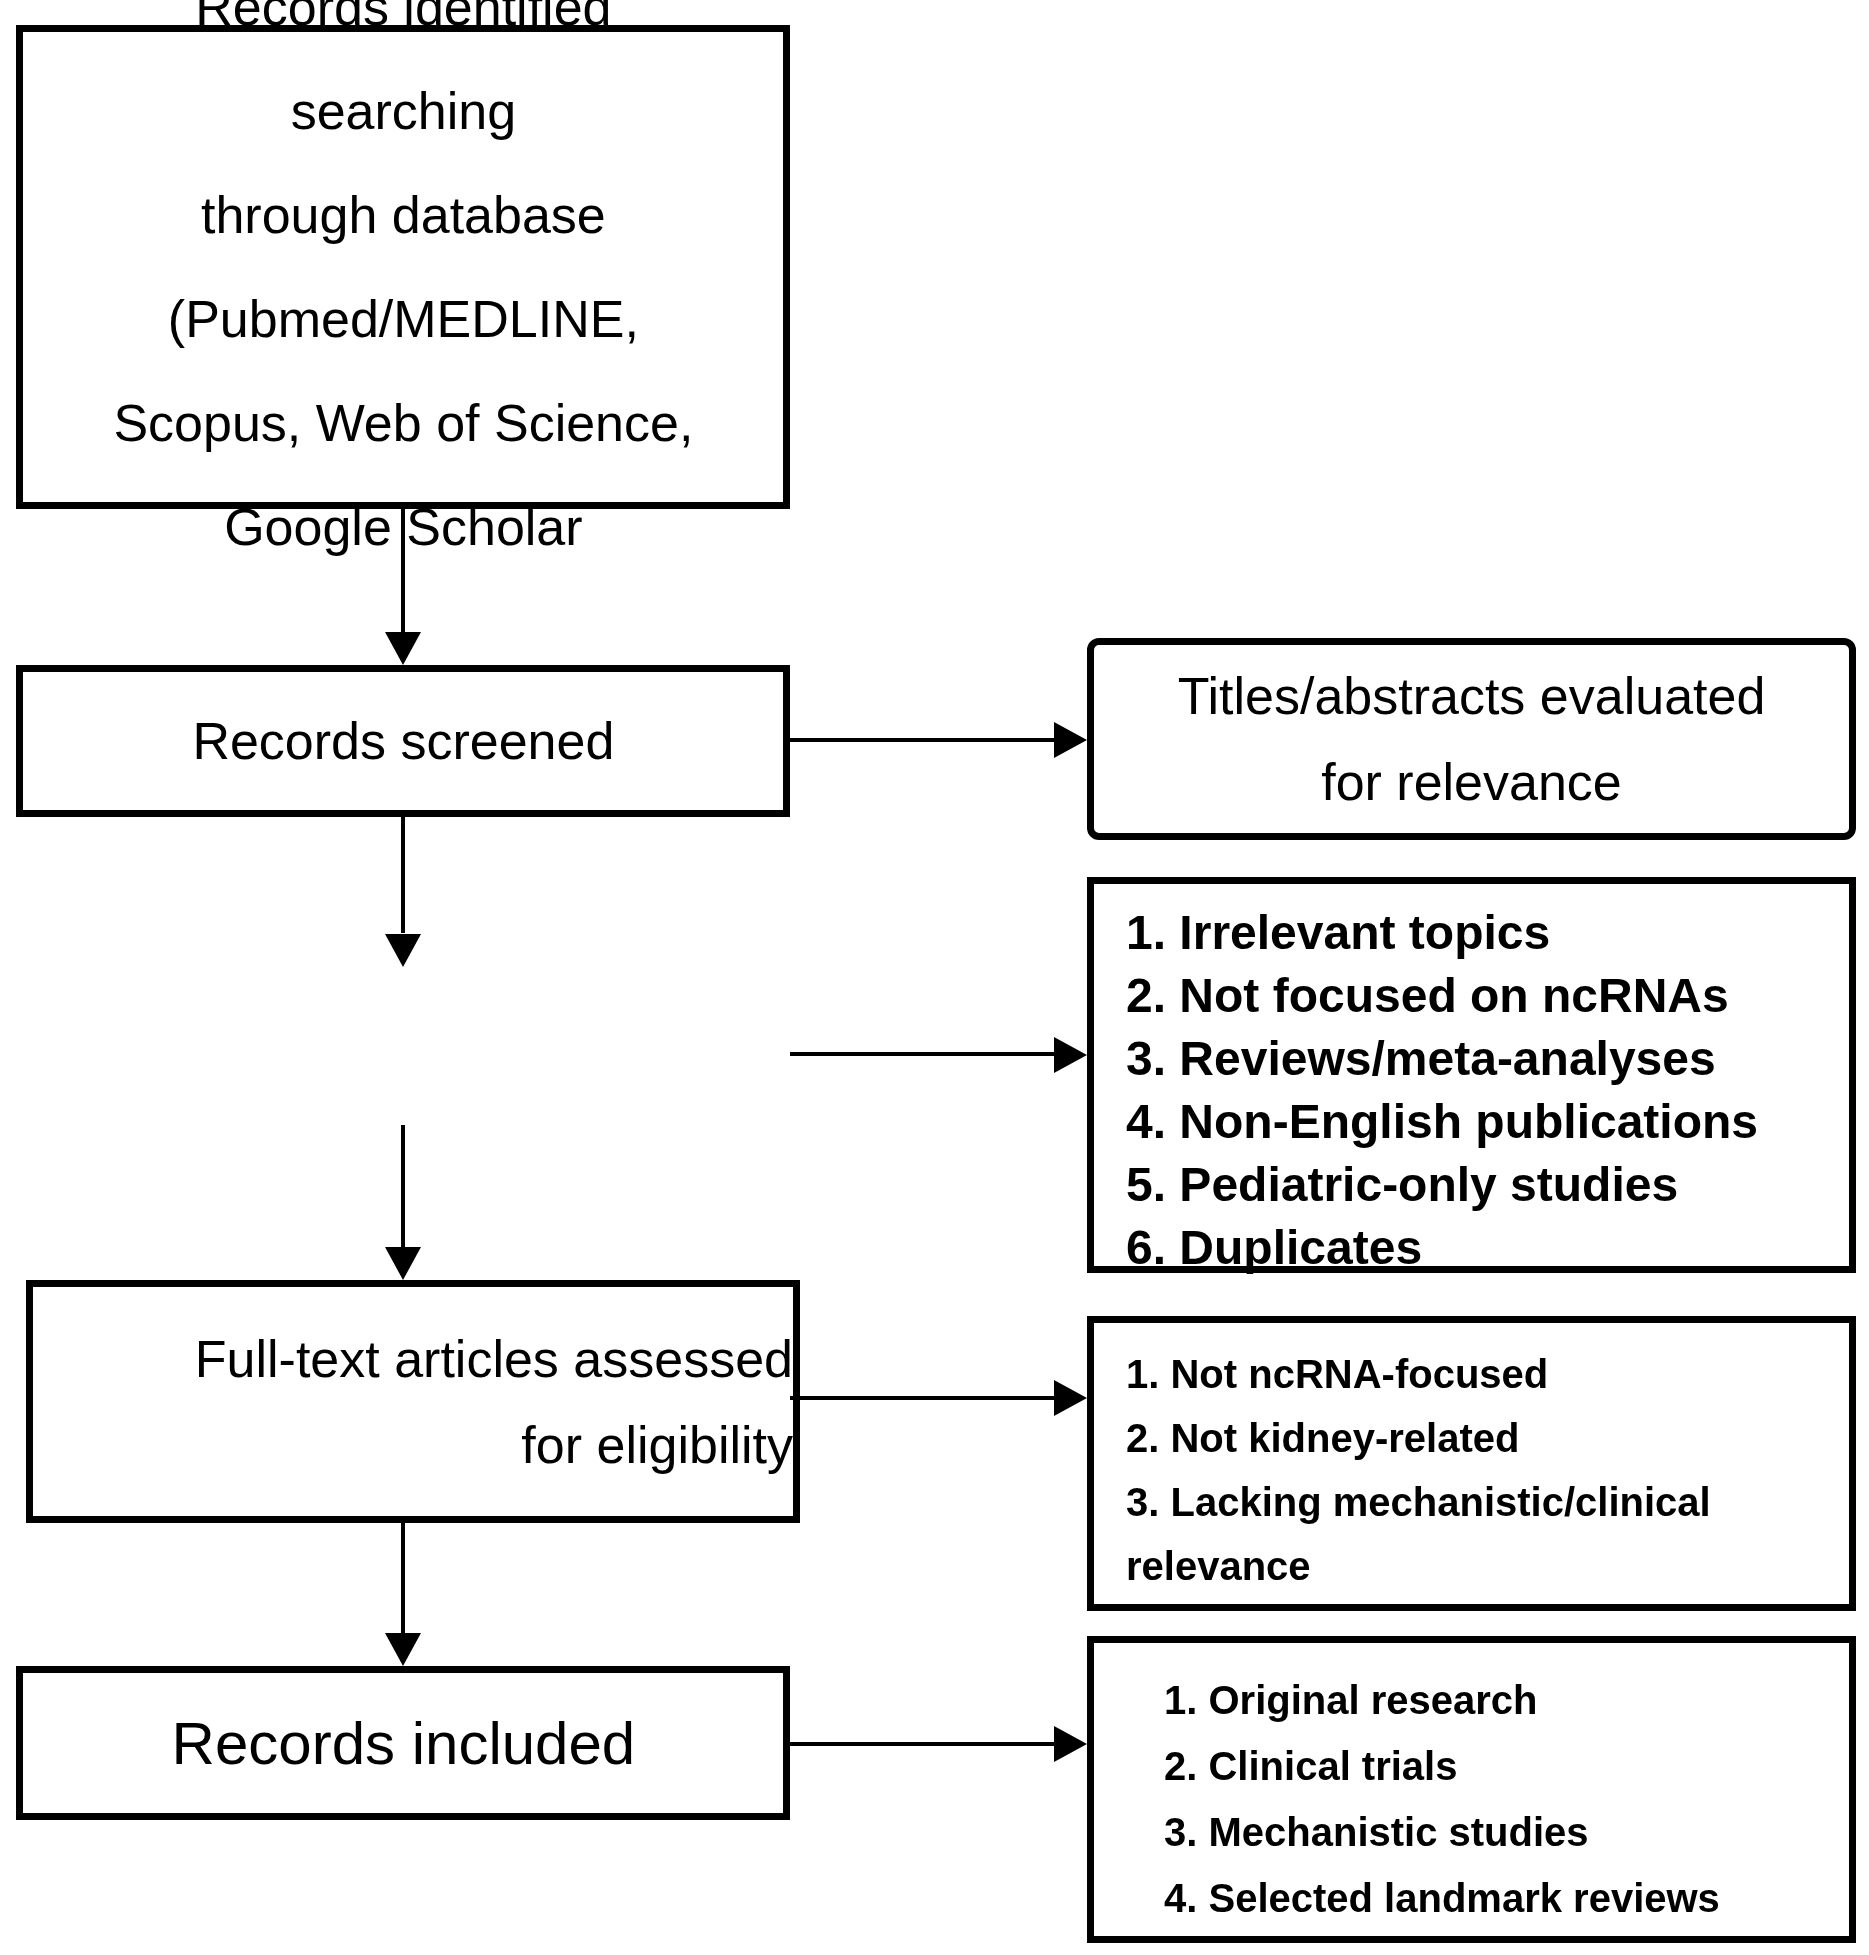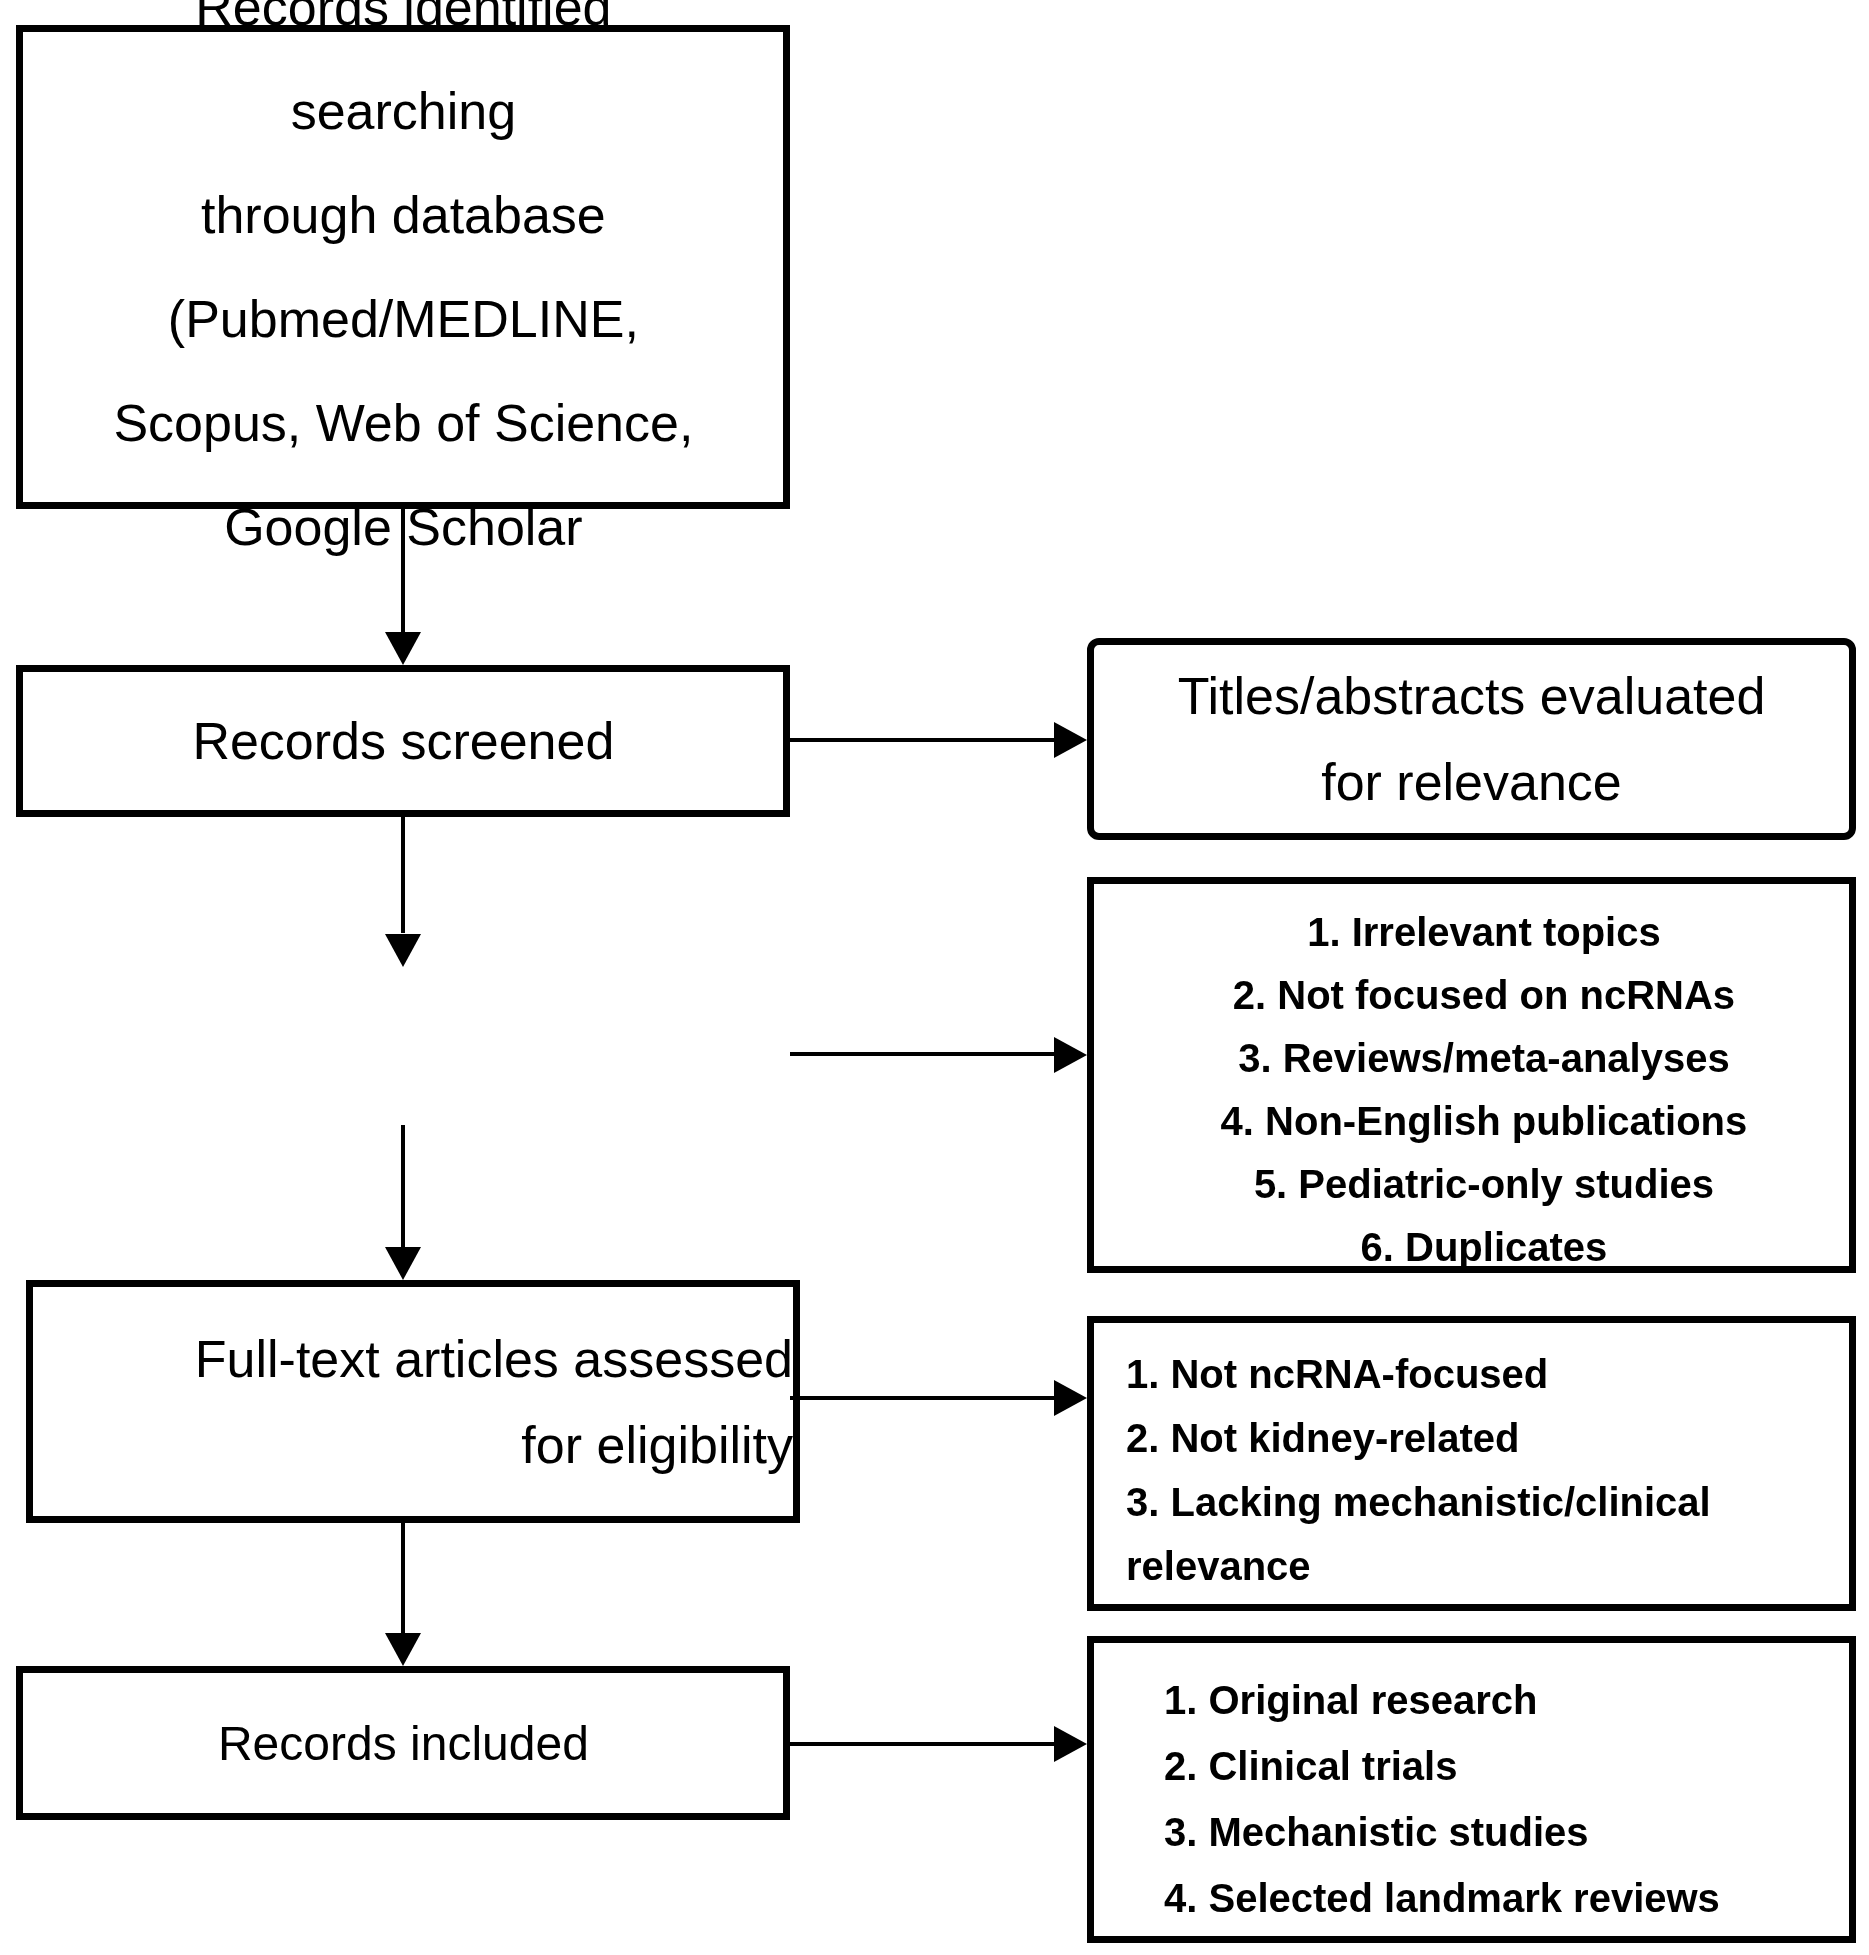--- a/index.html
+++ b/index.html
@@ -37,26 +37,26 @@
     font-weight: bold;
     text-align: left;
   }
   
   #box-identification { left: 16.4px;  top: 25px;   width: 774px; height: 484px; font-size: 52px; gap: 24px; }
   #box-identification .line { line-height: 80px; }
   #box-screened       { left: 16.4px;  top: 665px;  width: 774px; height: 152px; font-size: 52px; }
   #box-excluded       { left: 16.4px;  top: 967px; width: 774px; height: 159px; font-size: 52px; }
   #box-fulltext       { left: 26px;  top: 1280px; width: 774px; height: 243px; font-size: 52px; align-items: flex-end; }
   #box-fulltext .line { line-height: 86px; }
-  #box-included       { left: 16.4px;  top: 1666px; width: 774px; height: 154px; font-size: 48px; align-items: center; }
+  #box-included       { left: 16.4px;  top: 1666px; width: 774px; height: 154px; font-size: 60px; align-items: center; }
   
   #box-titles         { left: 1087px; top: 638px;  width: 769px; height: 202px; font-size: 52px; border-radius: 12px; }
   #box-titles .line   { line-height: 86px; }
-  #box-exclusion-reasons { left: 1087px; top: 877px; width: 769px; height: 396px; font-size: 40px;
-                           padding: 17px 7.1px 0 32px; align-items: center; }
+  #box-exclusion-reasons { left: 1087px; top: 877px; width: 769px; height: 396px; font-size: 48px;
+                           padding: 17px 7.1px 0 32px; }
   #box-exclusion-reasons .line { line-height: 63px; }
   #box-fulltext-exclusions { left: 1087px; top: 1316px; width: 769px; height: 295px; font-size: 40px;
                            padding: 18.6px 7.1px 0 32px; }
   #box-fulltext-exclusions .line { line-height: 64px; }
   #box-included-categories { left: 1087px; top: 1636px; width: 769px; height: 307px; font-size: 40px;
                            padding: 24px 7.1px 0 32px; }
   #box-included-categories .line { line-height: 66px; margin-left: 38px; }
   
   .vline {
     position: absolute;

